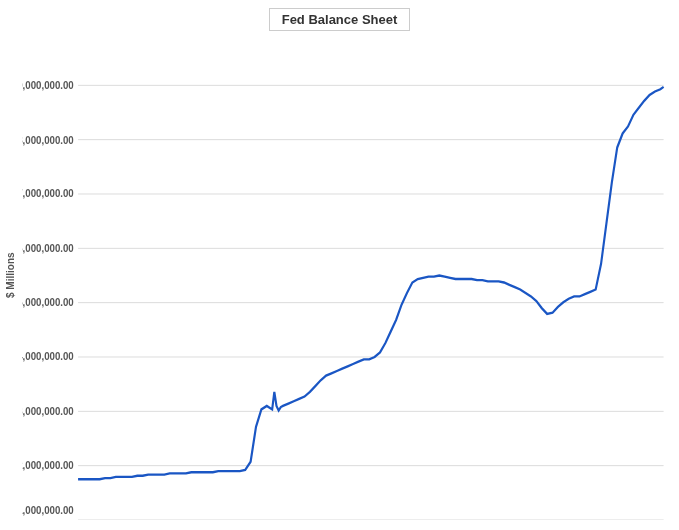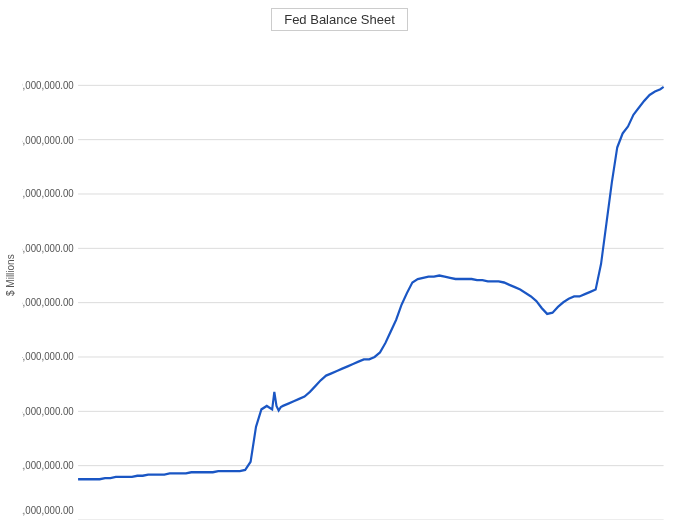--- a/index.html
+++ b/index.html
@@ -12,20 +12,21 @@
       color: #333;
       overflow: hidden;
     }
     .chart-container {
       width: 679px;
       height: 530px;
       position: relative;
       display: flex;
       flex-direction: column;
       align-items: center;
+      font-weight: bold;
     }
     .chart-title-wrapper {
       margin-top: 8px;
       border: 1px solid #ccc;
       padding: 3px 12px;
       background: #fff;
     }
     .chart-title {
       font-size: 13px;
       color: #333;

